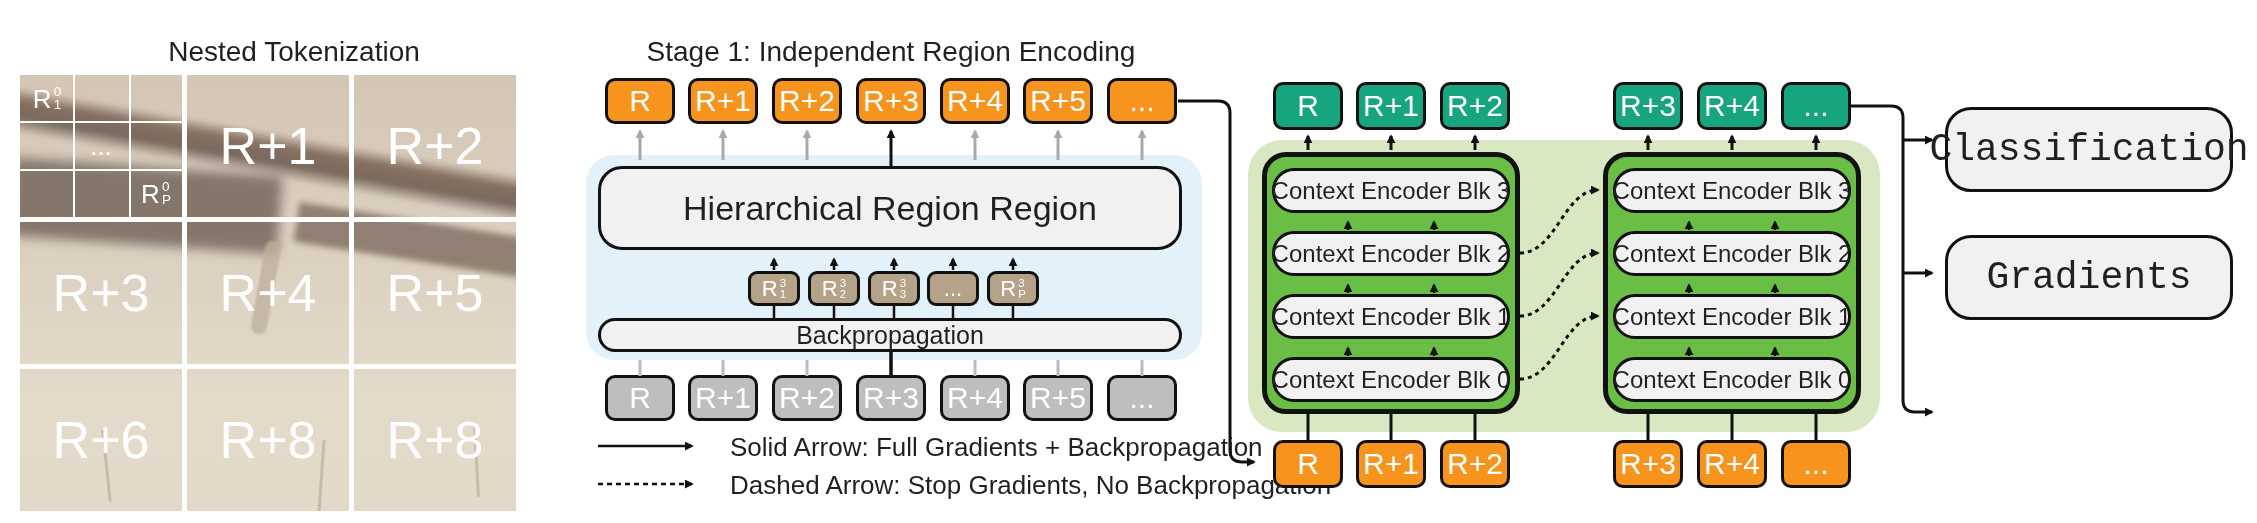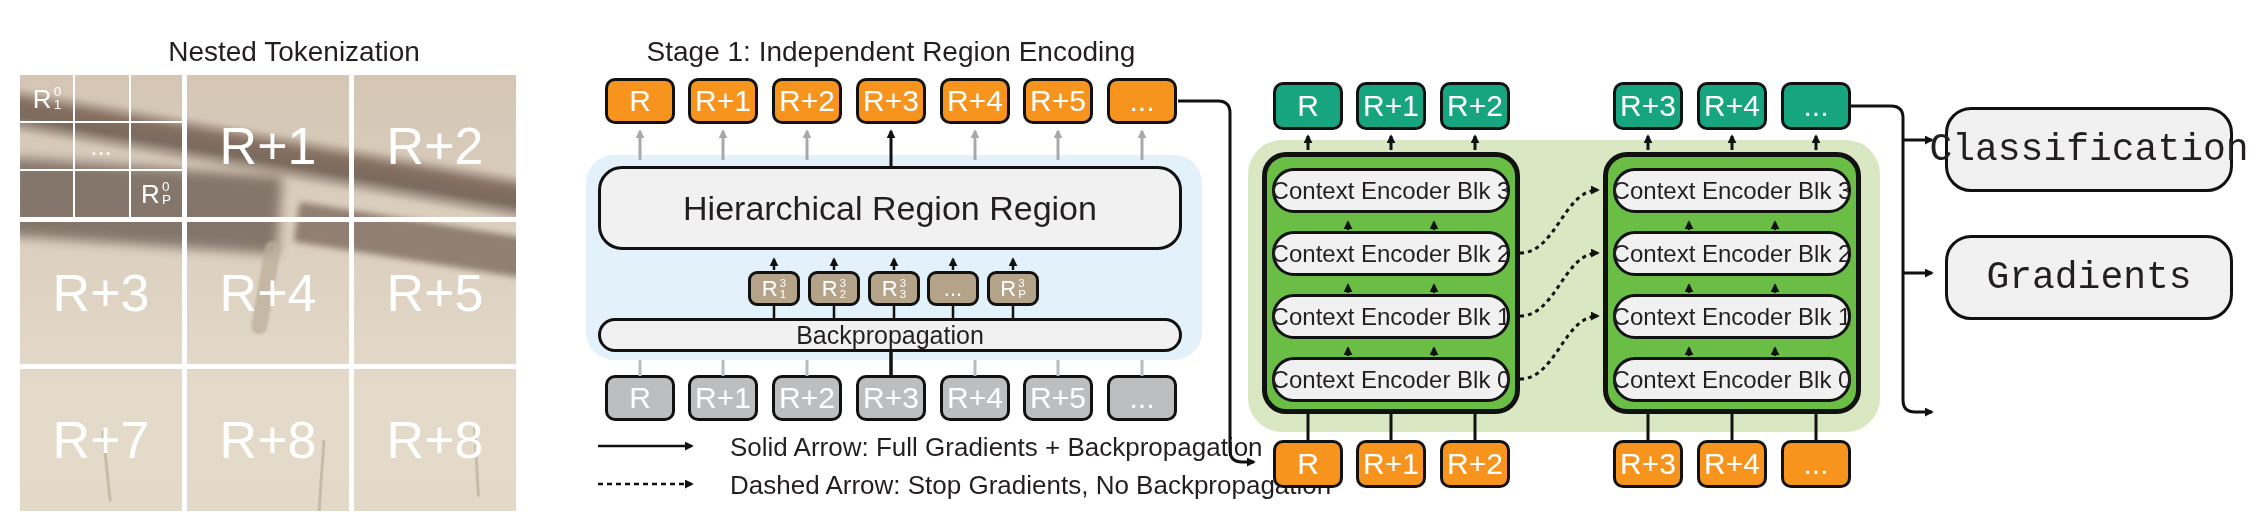--- a/index.html
+++ b/index.html
@@ -88,21 +88,21 @@
           <span>0</span>
           <span>P</span>
         </span>
     </div>
 
     <div class="cell-label" style="left:248px;top:71px">R+1</div>
     <div class="cell-label" style="left:415px;top:71px">R+2</div>
     <div class="cell-label" style="left:81px;top:218px">R+3</div>
     <div class="cell-label" style="left:248px;top:218px">R+4</div>
     <div class="cell-label" style="left:415px;top:218px">R+5</div>
-    <div class="cell-label" style="left:81px;top:365px">R+7</div>
+    <div class="cell-label" style="left:81px;top:365px">R+6</div>
     <div class="cell-label" style="left:248px;top:365px">R+8</div>
     <div class="cell-label" style="left:415px;top:365px">R+8</div>
   </div>
 
   <div class="panel-blue"></div>
   <div class="gbox encoder">Hierarchical Region Region</div>
   <div class="gbox patchbar">Backpropagation</div>
 
   <div class="tok orange" style="left:605px;top:78px">R</div>
   <div class="tok orange" style="left:688px;top:78px">R+1</div>

